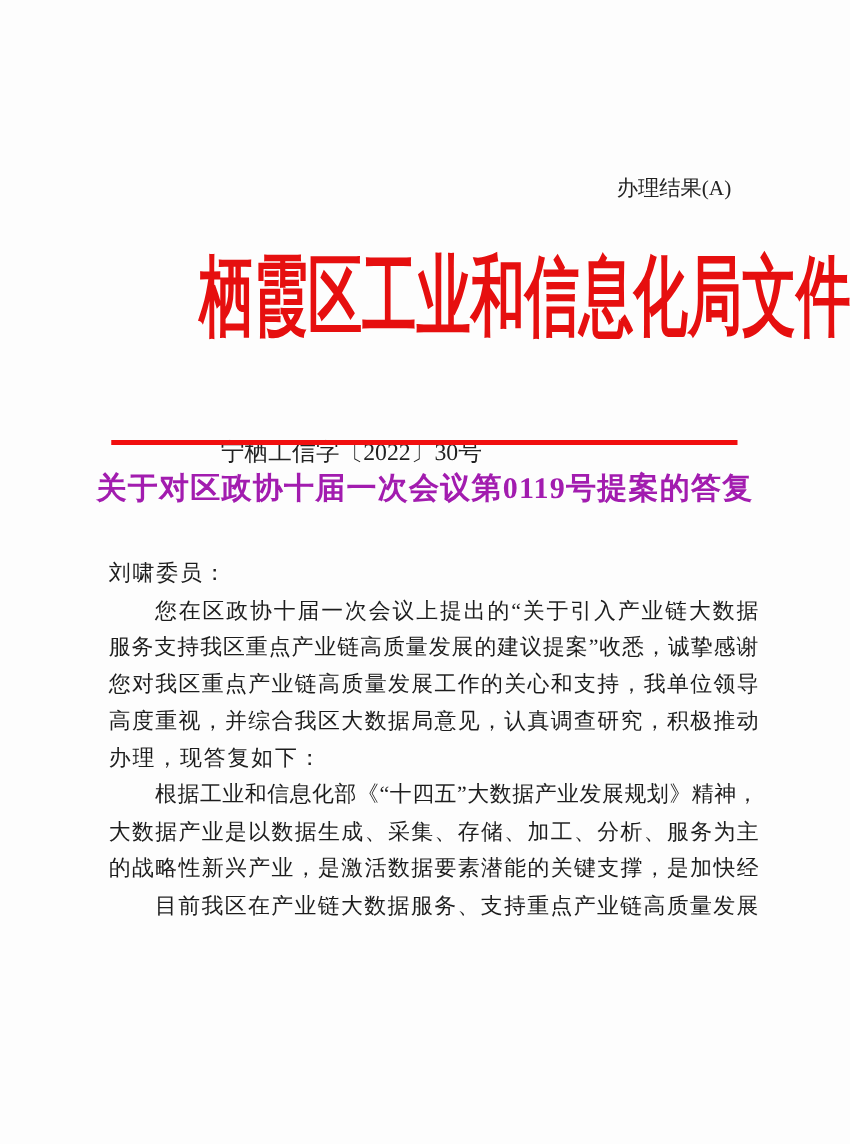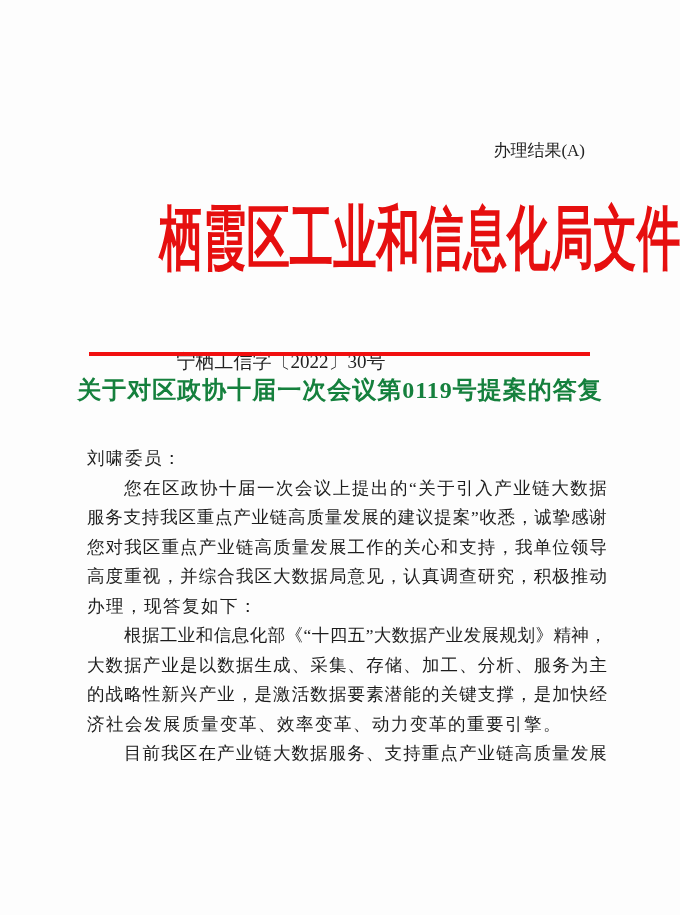--- a/index.html
+++ b/index.html
@@ -54,21 +54,21 @@
     background: #f10f0f;
   }
   .doc-title {
     position: absolute;
     top: 374px; left: 0; width: 680px;
     margin: 0;
     text-align: center;
     font-size: 24px;
     font-weight: 700;
     letter-spacing: 1px;
-    color: #15803d;
+    color: #a21caf;
   }
   .body-text {
     position: absolute;
     top: 444px; left: 75px;
     width: 532px;
   }
   .bline {
     height: 29.5px;
     line-height: 29.5px;
     font-size: 17.5px;
@@ -307,21 +307,20 @@
         <span>关</span>
         <span>键</span>
         <span>支</span>
         <span>撑</span>
         <span>，</span>
         <span>是</span>
         <span>加</span>
         <span>快</span>
         <span>经</span>
       </div>
-      <div class="bline">济社会发展质量变革、效率变革、动力变革的重要引擎。</div>
       <div class="bline just" style="padding-left: 37px;">
         <span>目</span>
         <span>前</span>
         <span>我</span>
         <span>区</span>
         <span>在</span>
         <span>产</span>
         <span>业</span>
         <span>链</span>
         <span>大</span>

